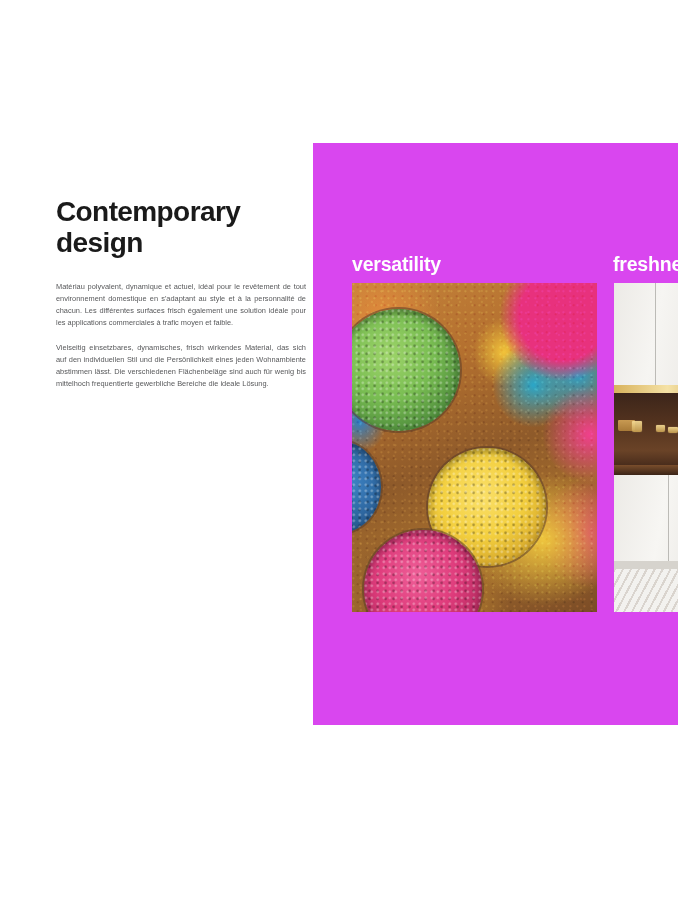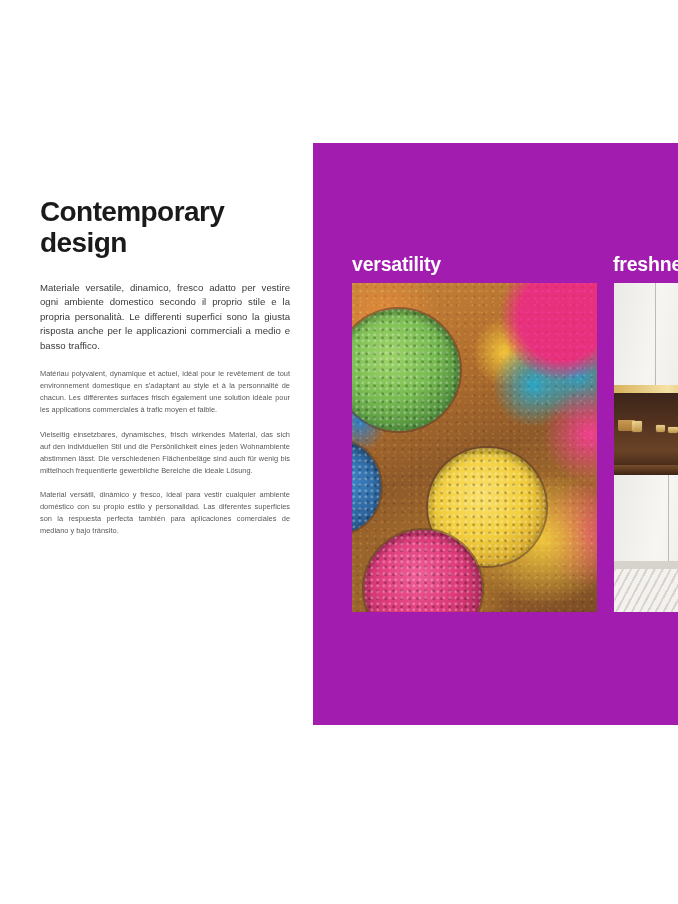--- a/index.html
+++ b/index.html
@@ -12,21 +12,21 @@
     height: 904px;
     position: relative;
     overflow: hidden;
     font-family: "Liberation Sans", sans-serif;
     color: #231f20;
   }
 
   
   .text-column {
     position: absolute;
-    left: 40px;
+    left: 56px;
     top: 196px;
     width: 250px;
   }
   .page-title {
     font-size: 28px;
     line-height: 1.12;
     font-weight: 700;
     letter-spacing: -0.6px;
     color: #1a1a1a;
     margin: 0 0 22px 0;
@@ -49,21 +49,21 @@
   }
   .para:last-child { margin-bottom: 0; }
 
   
   .teal-panel {
     position: absolute;
     left: 313px;
     top: 143px;
     width: 365px;
     height: 582px;
-    background: #a21caf;
+    background: #d946ef;
     overflow: hidden;
   }
 
   .panel-heading {
     position: absolute;
     font-size: 19.5px;
     font-weight: 700;
     color: #ffffff;
     letter-spacing: -0.2px;
     white-space: nowrap;
@@ -201,28 +201,26 @@
   .k-jar-tall { left: 17%; top: 39%; width: 9%; height: 15%; }
   .k-jar-mid  { left: 39%; top: 44.5%; width: 9%; height: 10%; }
   .k-jar-low  { left: 50%; top: 46.5%; width: 10%; height: 8.5%; }
 </style>
 </head>
 <body>
 
 <div class="text-column">
   <h1 class="page-title">Contemporary design</h1>
 
-  <p class="lede">Materiale versatile, dinamico, fresco adatto per vestire ogni ambiente domestico secondo il proprio stile e la propria personalità. Le differenti superfici sono la giusta risposta anche per le applicazioni commerciali a medio e basso traffico.</p>
 
 
   <p class="para">Matériau polyvalent, dynamique et actuel, idéal pour le revêtement de tout environnement domestique en s'adaptant au style et à la personnalité de chacun. Les différentes surfaces frisch également une solution idéale pour les applications commerciales à trafic moyen et faible.</p>
 
   <p class="para">Vielseitig einsetzbares, dynamisches, frisch wirkendes Material, das sich auf den individuellen Stil und die Persönlichkeit eines jeden Wohnambiente abstimmen lässt. Die verschiedenen Flächenbeläge sind auch für wenig bis mittelhoch frequentierte gewerbliche Bereiche die ideale Lösung.</p>
 
-  <p class="para">Material versátil, dinámico y fresco, ideal para vestir cualquier ambiente doméstico con su propio estilo y personalidad. Las diferentes superficies son la respuesta perfecta también para aplicaciones comerciales de mediano y bajo tránsito.</p>
 </div>
 
 <div class="teal-panel">
 
   <div class="panel-heading heading-versatility">versatility</div>
 
   <div class="panel-heading heading-freshness">freshness</div>
 
   <div class="panel-figure figure-pigments">
     <div class="pigments"></div>

